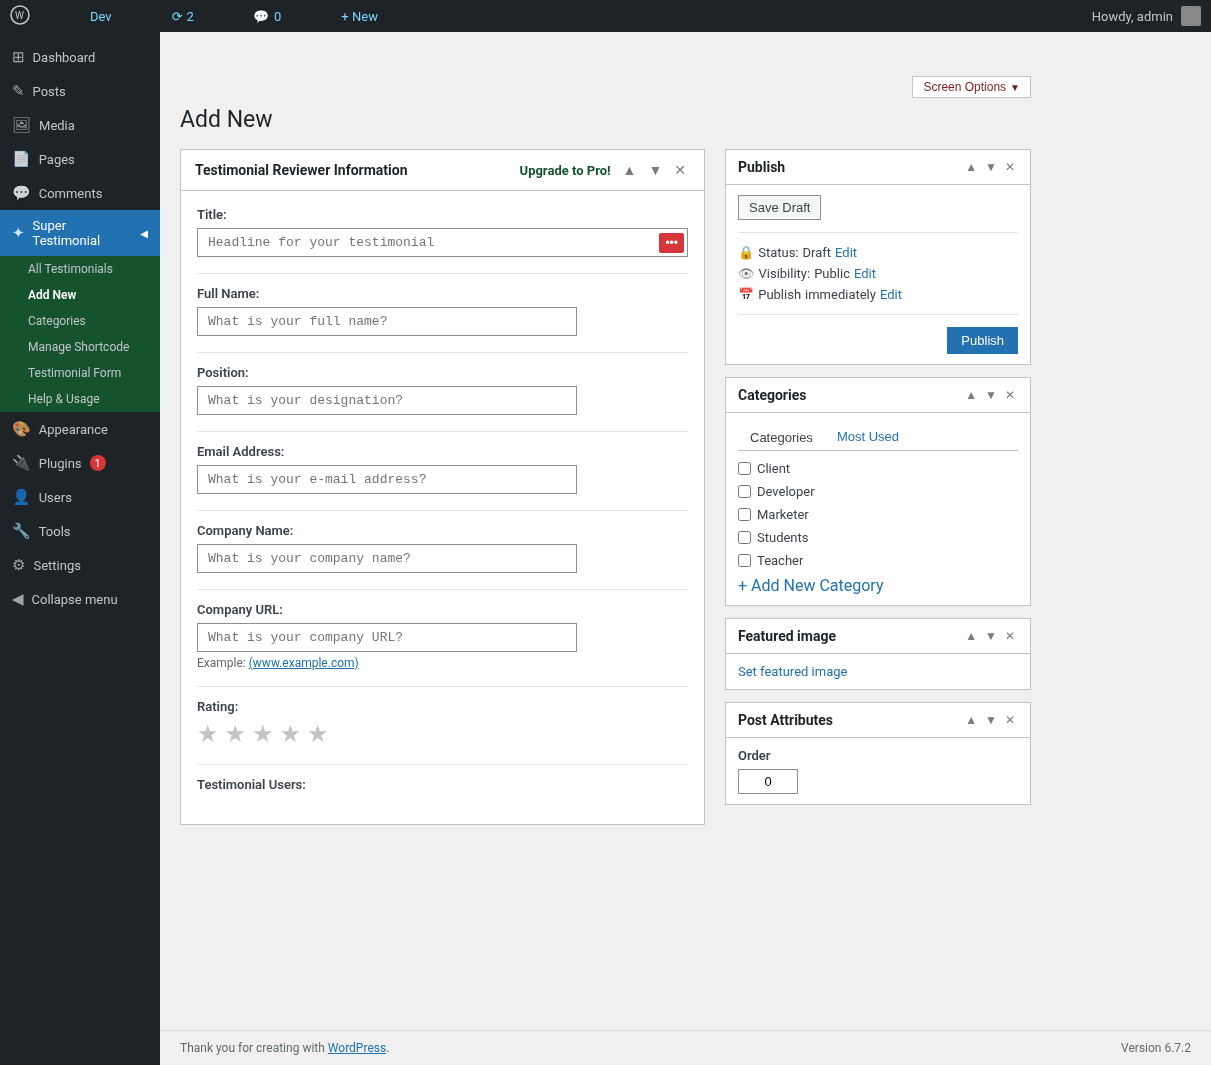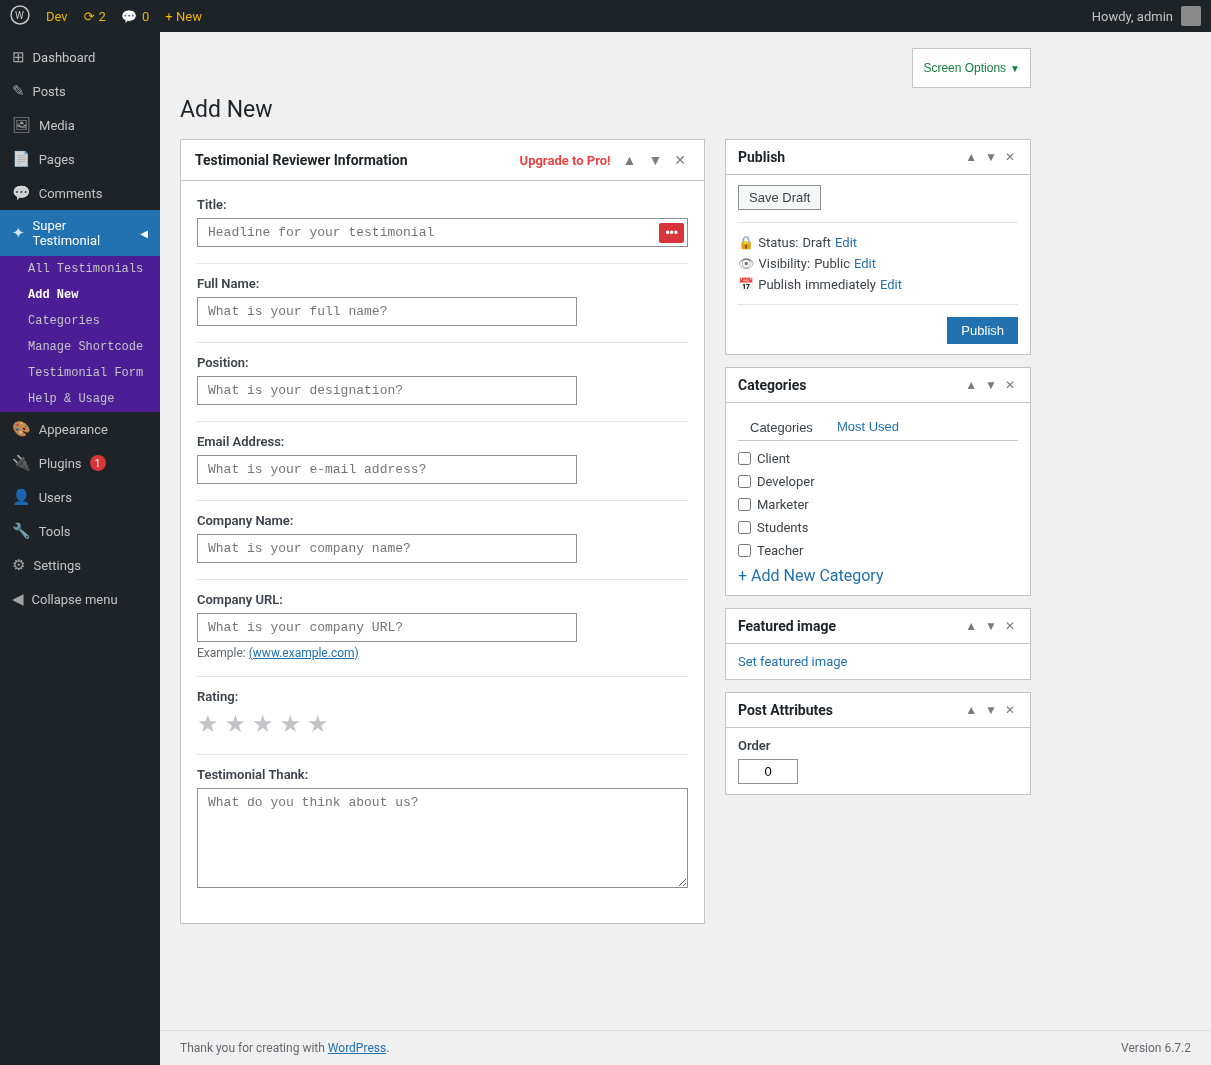--- a/index.html
+++ b/index.html
@@ -13,21 +13,21 @@
       display: flex;
       align-items: center;
       padding: 0 10px;
       position: fixed;
       top: 0; left: 0; right: 0;
       z-index: 100;
     }
     .adminbar-left { display: flex; align-items: center; gap: 16px; }
     .adminbar-right { margin-left: auto; display: flex; align-items: center; gap: 8px; color: #c3c4c7; font-size: 13px; }
     .wp-logo { width: 20px; height: 20px; fill: #c3c4c7; }
-    .adminbar-item { color: #eab308; font-size: 13px; cursor: pointer; display: flex; align-items: center; gap: 4px; }
+    .adminbar-item { color: #7dd3fc; font-size: 13px; cursor: pointer; display: flex; align-items: center; gap: 4px; margin-left: 44px; }
     .badge { background: #d63638; color: #fff; border-radius: 50%; width: 16px; height: 16px; font-size: 10px; display: inline-flex; align-items: center; justify-content: center; }
     .howdy-avatar { width: 20px; height: 20px; background: #888; border-radius: 2px; }
 
     
     #layout { display: flex; margin-top: 32px; min-height: calc(100vh - 32px); }
 
     
     #sidebar {
       width: 160px;
       background: #1d2327;
@@ -45,45 +45,45 @@
 
     
     .submenu { background: #1d2327; }
     .submenu-item {
       padding: 6px 12px 6px 28px;
       font-size: 12px; color: #c3c4c7; cursor: pointer;
     }
     .submenu-item.current { color: #fff; font-weight: 600; }
 
     
-    .super-testimonial-group { background: #4c1d95; font-family: Liberation Mono, monospace; }
+    .super-testimonial-group { background: #14532d; }
 
     
     #main-content { flex: 1; padding: 16px 20px; max-width: calc(100% - 160px); }
 
     .screen-options-bar { text-align: right; margin-bottom: 8px; }
     .screen-options-btn {
-      background: #fff; border: 1px solid #c3c4c7; padding: 12px 10px;
-      font-size: 12px; cursor: pointer; color: #15803d;
-      display: inline-flex; align-items: center; gap: 4px;
+      background: #fff; border: 1px solid #c3c4c7; padding: 3px 10px;
+      font-size: 12px; cursor: pointer; color: #7f1d1d;
+      display: inline-flex; align-items: center; gap: 4px; margin-top: 28px;
     }
 
     .page-title { font-size: 23px; font-weight: 400; color: #1d2327; margin-bottom: 16px; }
 
     
     .meta-box {
       background: #fff; border: 1px solid #c3c4c7;
       margin-bottom: 16px;
     }
     .meta-box-header {
       display: flex; align-items: center; padding: 10px 14px;
       border-bottom: 1px solid #c3c4c7; background: #fff;
     }
     .meta-box-title { font-size: 14px; font-weight: 700; color: #1d2327; flex: 1; }
-    .upgrade-pro { color: #ef4444; font-weight: 700; font-size: 13px; text-decoration: none; }
+    .upgrade-pro { color: #14532d; font-weight: 700; font-size: 13px; text-decoration: none; }
     .meta-box-controls { display: flex; gap: 4px; margin-left: 8px; }
     .meta-box-ctrl-btn {
       background: none; border: none; cursor: pointer;
       color: #787c82; font-size: 14px; padding: 2px 4px;
     }
     .meta-box-body { padding: 16px; }
 
     .field-group { margin-bottom: 16px; }
     .field-label { font-weight: 600; margin-bottom: 6px; font-size: 13px; }
     .field-input {
@@ -353,22 +353,21 @@
                   <span class="star">★</span>
                   <span class="star">★</span>
                   <span class="star">★</span>
                   <span class="star">★</span>
                   <span class="star">★</span>
                 </div>
               </div>
               <hr class="divider">
 
               <div class="field-group">
-                <div class="field-label">Testimonial Thank:</div>
-                <textarea class="field-textarea" placeholder="What do you think about us?" style=""></textarea>
+                <div class="field-label">Testimonial Users:</div>
               </div>
             </div>
           </div>
         </div>
 
         <div class="content-right">
 
           <div class="side-meta-box">
             <div class="side-meta-box-header">
               <span class="side-meta-box-title">Publish</span>

